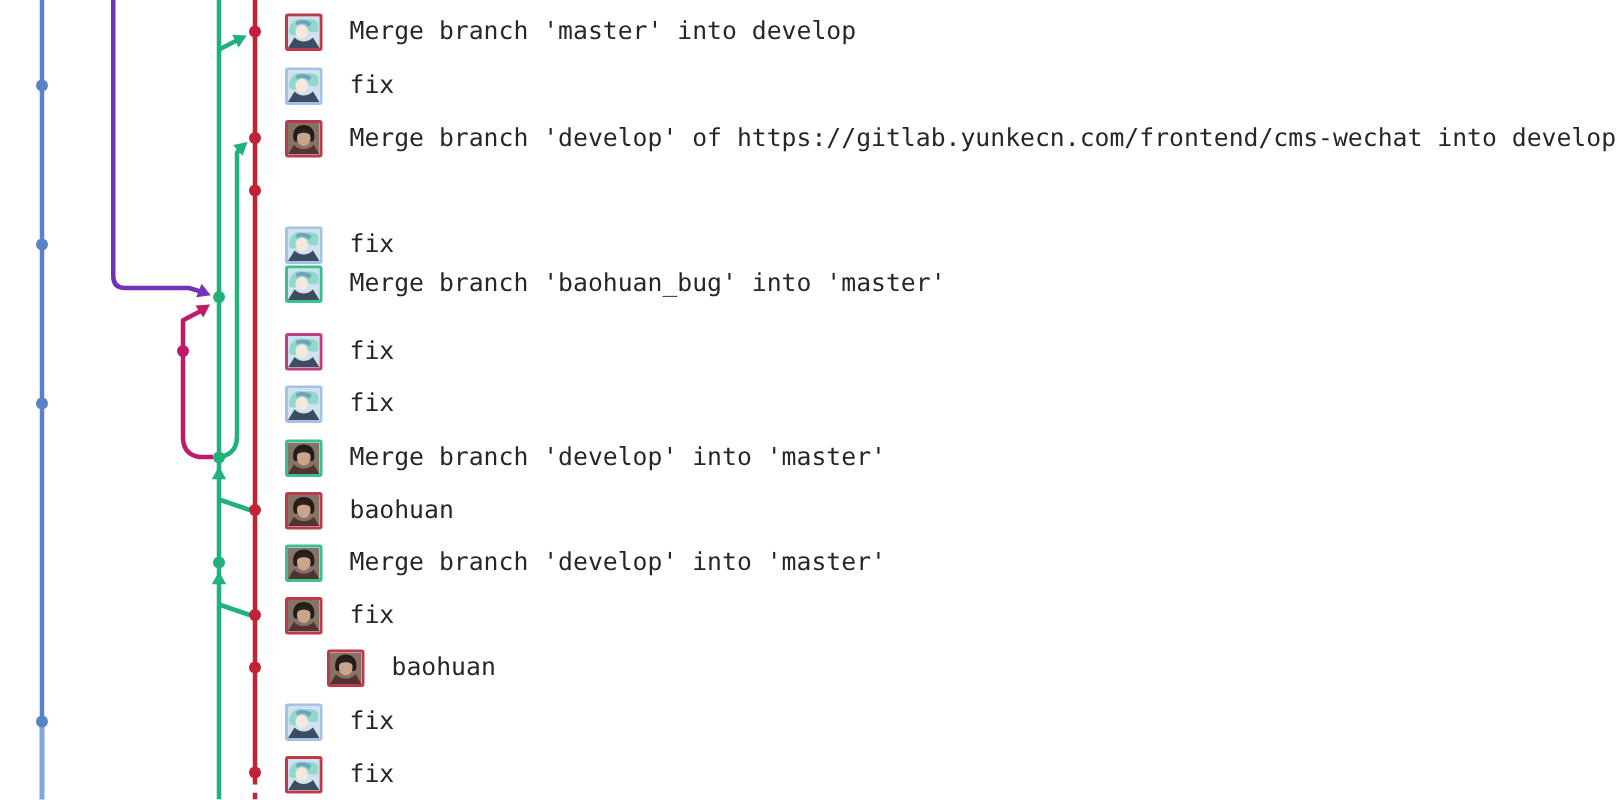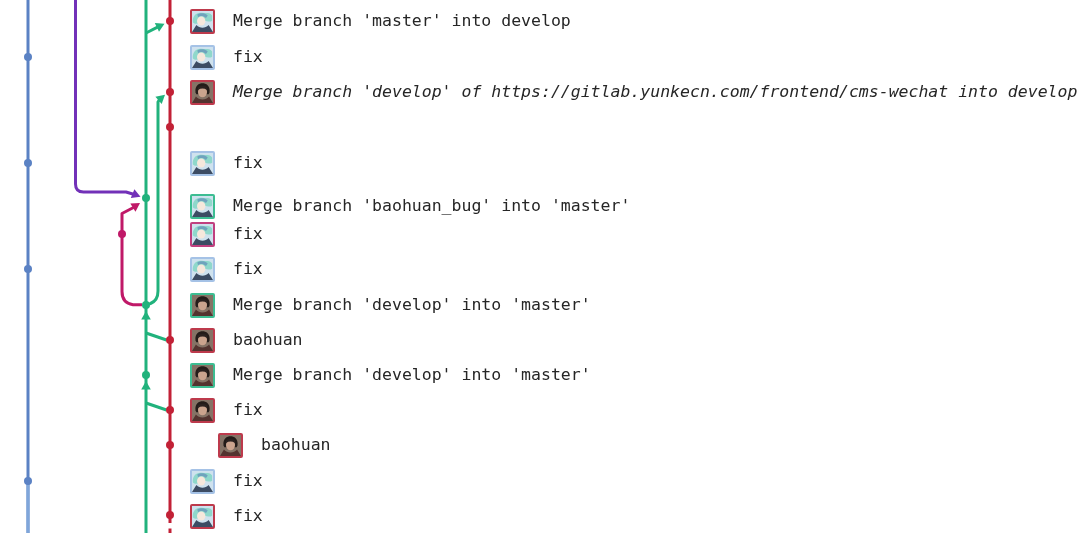--- a/index.html
+++ b/index.html
@@ -72,21 +72,21 @@
     <rect width="24" height="24" fill="#cfe2ee"></rect>
     <path d="M1 13 C0 6 5 1 11 2 C16 3 20 1 23 5 L23 11 C19 14 15 9 11 12 C8 14 4 16 1 13 Z" fill="#8fd8cb"></path>
     <ellipse cx="10.5" cy="11.5" rx="4.8" ry="5.2" fill="#f6e8dc"></ellipse>
     <path d="M6 4 C9 2 15 2 18 5 L16 8 C13 5 9 5 7 7 Z" fill="#6fa3bd"></path>
     <path d="M0 24 L5 16 C9 20 15 20 19 16 L24 24 Z" fill="#3c4c63"></path>
   </svg>
 </span>
     <span class="msg">fix</span>
   </div>
 
-  <div class="row" style="top: 74.5px; font-style: italic;">
+  <div class="row" style="top: 74.5px;">
     <span class="avatar" style="border-color: rgb(189, 58, 76);">
   <svg viewBox="0 0 24 24" preserveAspectRatio="none">
     <rect width="24" height="24" fill="#857366"></rect>
     <path d="M4 12 C3 4 8 1.5 12 1.5 C16 1.5 21 4 20 12 L19 14 L5 14 Z" fill="#231c19"></path>
     <ellipse cx="12" cy="11.5" rx="5.2" ry="6" fill="#cba48e"></ellipse>
     <path d="M7 6 C9 4 15 4 17 6 L17 9 C14 7 10 7 7 9 Z" fill="#2b2220"></path>
     <path d="M0 24 L4.5 16.5 C8 21 16 21 19.5 16.5 L24 24 Z" fill="#53332f"></path>
   </svg>
 </span>
     <span class="msg">Merge branch 'develop' of https://gitlab.yunkecn.com/frontend/cms-wechat into develop</span>
@@ -99,21 +99,21 @@
     <rect width="24" height="24" fill="#cfe2ee"></rect>
     <path d="M1 13 C0 6 5 1 11 2 C16 3 20 1 23 5 L23 11 C19 14 15 9 11 12 C8 14 4 16 1 13 Z" fill="#8fd8cb"></path>
     <ellipse cx="10.5" cy="11.5" rx="4.8" ry="5.2" fill="#f6e8dc"></ellipse>
     <path d="M6 4 C9 2 15 2 18 5 L16 8 C13 5 9 5 7 7 Z" fill="#6fa3bd"></path>
     <path d="M0 24 L5 16 C9 20 15 20 19 16 L24 24 Z" fill="#3c4c63"></path>
   </svg>
 </span>
     <span class="msg">fix</span>
   </div>
 
-  <div class="row" style="top: 189px;">
+  <div class="row" style="top: 172px;">
     <span class="avatar" style="border-color: rgb(61, 189, 146);">
   <svg viewBox="0 0 24 24" preserveAspectRatio="none">
     <rect width="24" height="24" fill="#cfe2ee"></rect>
     <path d="M1 13 C0 6 5 1 11 2 C16 3 20 1 23 5 L23 11 C19 14 15 9 11 12 C8 14 4 16 1 13 Z" fill="#8fd8cb"></path>
     <ellipse cx="10.5" cy="11.5" rx="4.8" ry="5.2" fill="#f6e8dc"></ellipse>
     <path d="M6 4 C9 2 15 2 18 5 L16 8 C13 5 9 5 7 7 Z" fill="#6fa3bd"></path>
     <path d="M0 24 L5 16 C9 20 15 20 19 16 L24 24 Z" fill="#3c4c63"></path>
   </svg>
 </span>
     <span class="msg">Merge branch 'baohuan_bug' into 'master'</span>

